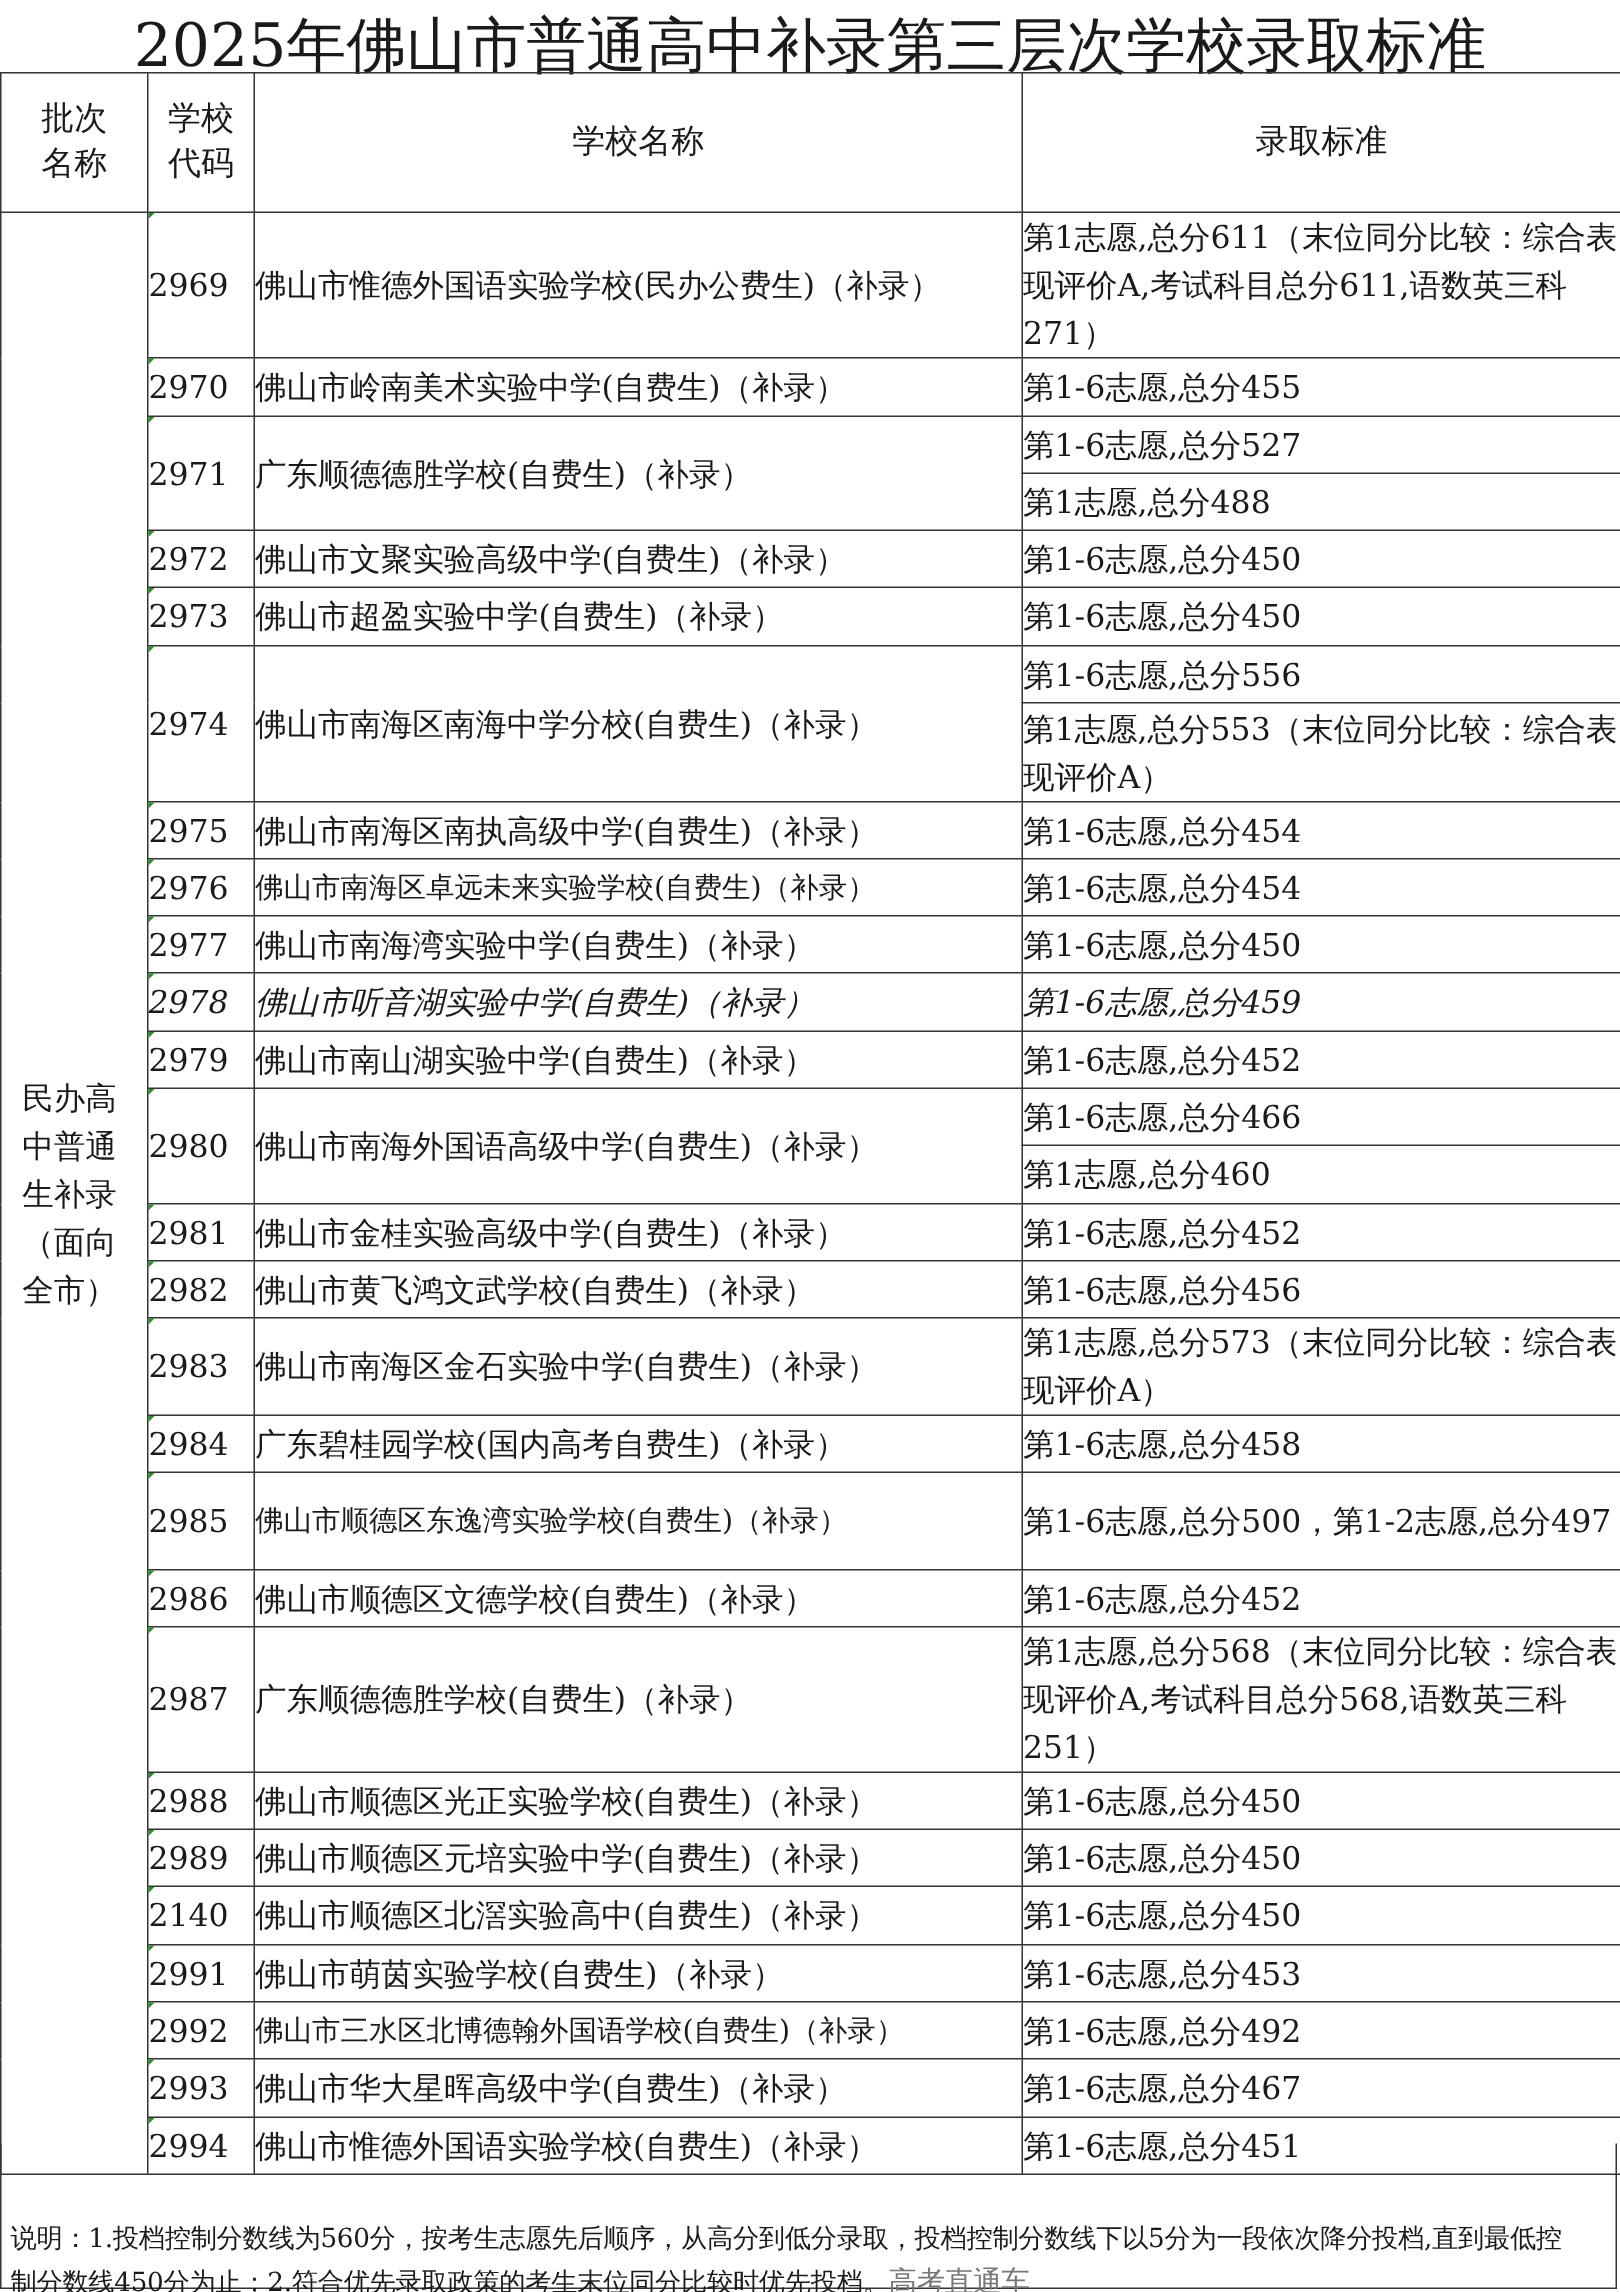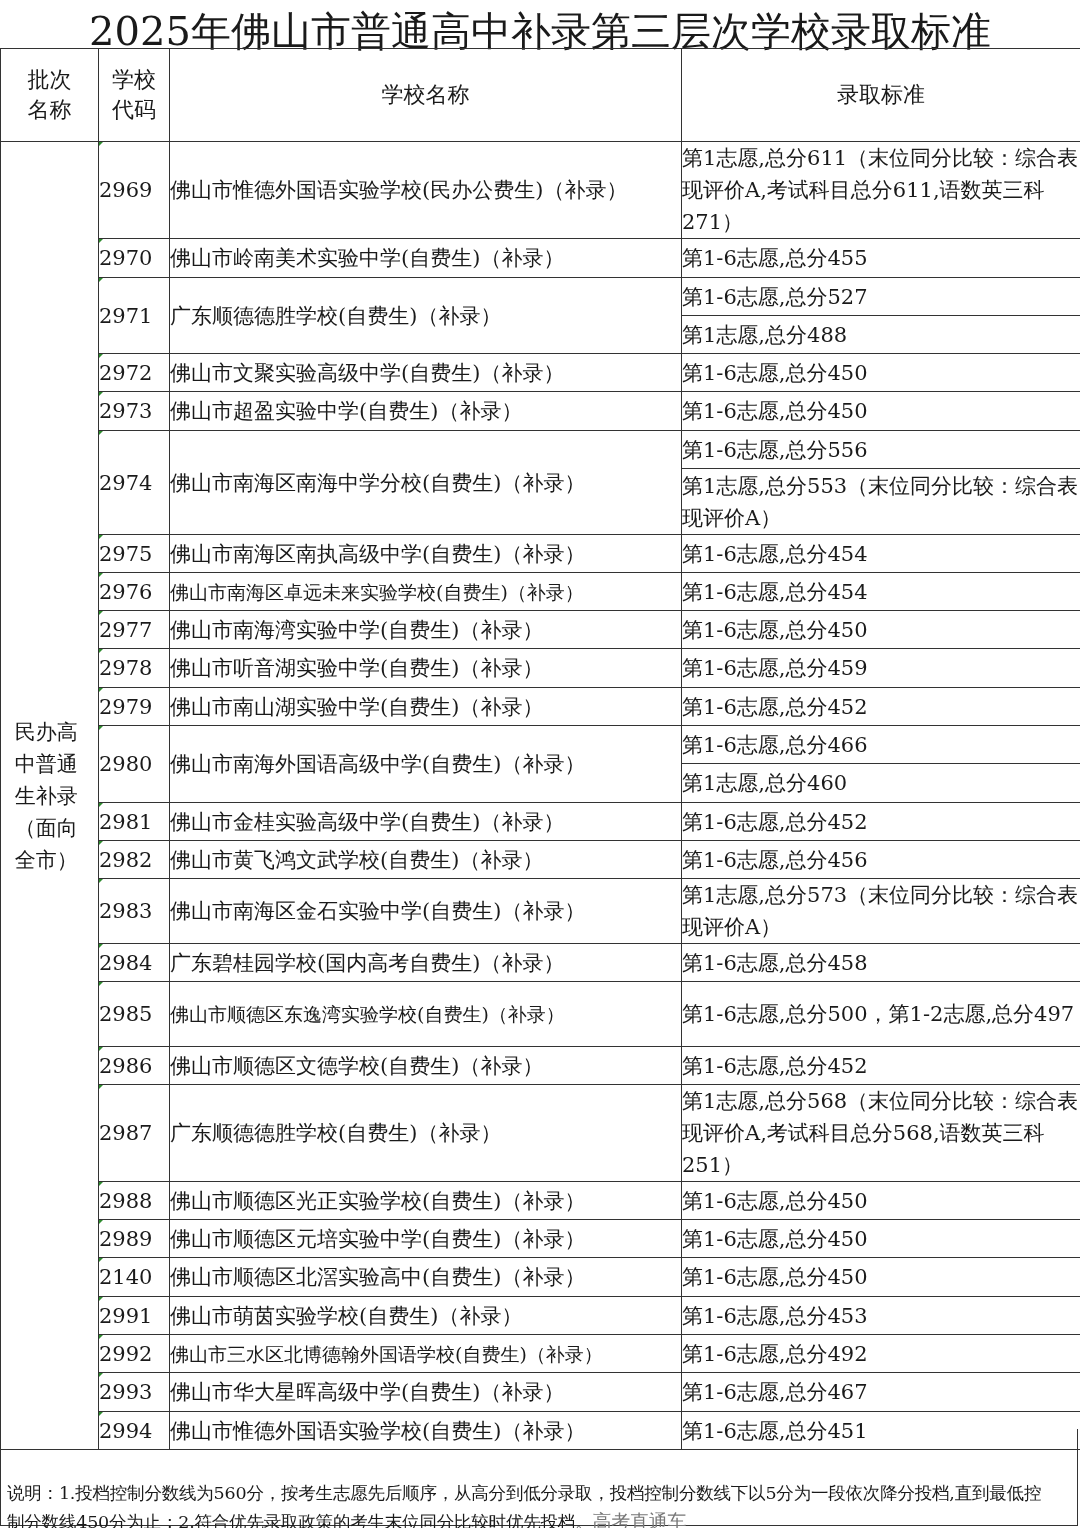--- a/index.html
+++ b/index.html
@@ -98,21 +98,21 @@
       <tr style="height: 38px;">
         <td class="code" rowspan="1">2976</td>
         <td class="name small" rowspan="1">佛山市南海区卓远未来实验学校(自费生)（补录）</td>
         <td class="crit">第1-6志愿,总分454</td>
       </tr>
       <tr style="height: 38px;">
         <td class="code" rowspan="1">2977</td>
         <td class="name" rowspan="1">佛山市南海湾实验中学(自费生)（补录）</td>
         <td class="crit">第1-6志愿,总分450</td>
       </tr>
-      <tr style="height: 39px;">
+      <tr style="height: 39px; font-style: italic;">
         <td class="code" rowspan="1">2978</td>
         <td class="name" rowspan="1">佛山市听音湖实验中学(自费生)（补录）</td>
         <td class="crit">第1-6志愿,总分459</td>
       </tr>
       <tr style="height: 38px;">
         <td class="code" rowspan="1">2979</td>
         <td class="name" rowspan="1">佛山市南山湖实验中学(自费生)（补录）</td>
         <td class="crit">第1-6志愿,总分452</td>
       </tr>
       <tr style="height: 38px;">

